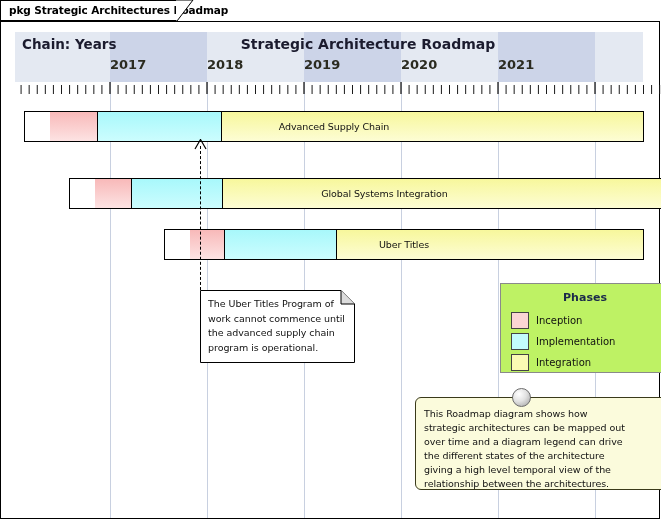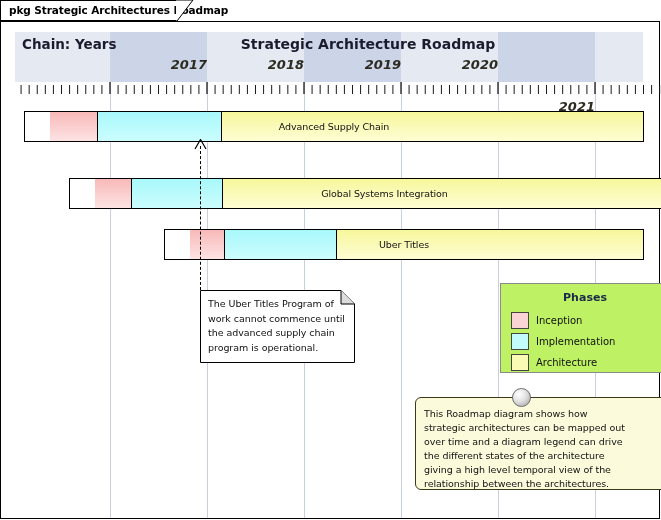--- a/index.html
+++ b/index.html
@@ -97,26 +97,25 @@
     font-size: 14px;
     font-weight: bold;
     color: #1b1b2e;
     white-space: nowrap;
     z-index: 4;
   }
   .tl-year {
     position: absolute;
     top: 57px;
     width: 97px;
-    text-align: right;
+    text-align: left;
     font-size: 13px;
     font-weight: bold;
     color: #2b2b20;
     z-index: 4;
-    font-style: italic;
   }
 
   
   .ruler {
     position: absolute;
     left: 15px;
     top: 82px;
     width: 646px;
     height: 14px;
     z-index: 3;
@@ -331,21 +330,21 @@
         <div class="tl-band" style="left: 483px; width: 97px; background: rgb(204, 212, 232);"></div>
       </div>
   </div>
   <div class="tl-unit">Chain: Years</div>
   <div class="tl-title">Strategic Architecture Roadmap</div>
   <div id="year-labels">
       <div class="tl-year" style="left: 110px;">2017</div>
       <div class="tl-year" style="left: 207px;">2018</div>
       <div class="tl-year" style="left: 304px;">2019</div>
       <div class="tl-year" style="left: 401px;">2020</div>
-      <div class="tl-year" style="left: 498px; margin-top: 42px;">2021</div>
+      <div class="tl-year" style="left: 498px;">2021</div>
     </div>
 
   <svg class="ruler" id="ruler" viewBox="0 0 646 14" preserveAspectRatio="none">
       <line x1="6.08" x2="6.08" y1="3" y2="12" stroke="#1a1a1a" stroke-width="1"></line>
       <line x1="14.17" x2="14.17" y1="3" y2="12" stroke="#1a1a1a" stroke-width="1"></line>
       <line x1="22.25" x2="22.25" y1="3" y2="12" stroke="#1a1a1a" stroke-width="1"></line>
       <line x1="30.33" x2="30.33" y1="3" y2="12" stroke="#1a1a1a" stroke-width="1"></line>
       <line x1="38.42" x2="38.42" y1="3" y2="12" stroke="#1a1a1a" stroke-width="1"></line>
       <line x1="46.50" x2="46.50" y1="3" y2="12" stroke="#1a1a1a" stroke-width="1"></line>
       <line x1="54.58" x2="54.58" y1="3" y2="12" stroke="#1a1a1a" stroke-width="1"></line>
@@ -464,21 +463,21 @@
         <div class="legend-row">
           <div class="legend-swatch" style="background: rgb(251, 213, 213);"></div>
           <div class="legend-label">Inception</div>
         </div>
         <div class="legend-row">
           <div class="legend-swatch" style="background: rgb(195, 251, 253);"></div>
           <div class="legend-label">Implementation</div>
         </div>
         <div class="legend-row">
           <div class="legend-swatch" style="background: rgb(250, 250, 180);"></div>
-          <div class="legend-label">Architecture</div>
+          <div class="legend-label">Integration</div>
         </div>
       </div>
   </div>
 
   <div class="desc-pin"></div>
   <div class="desc-note">
     <div class="desc-note-text">This Roadmap diagram shows how strategic architectures can be mapped out over time and a diagram legend can drive the different states of the architecture giving a high level temporal view of the relationship between the architectures.</div>
   </div>
 
 </div>

